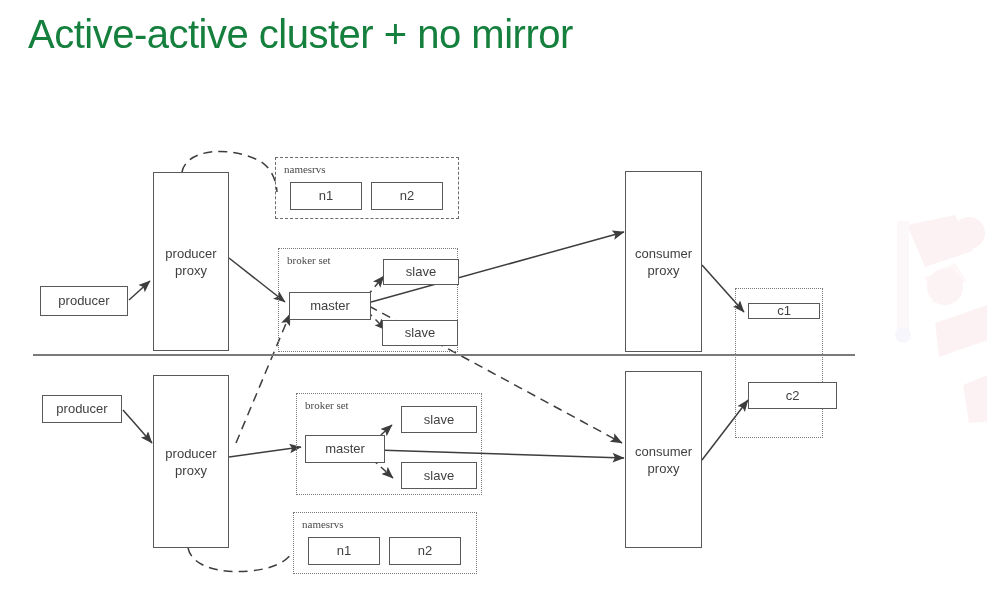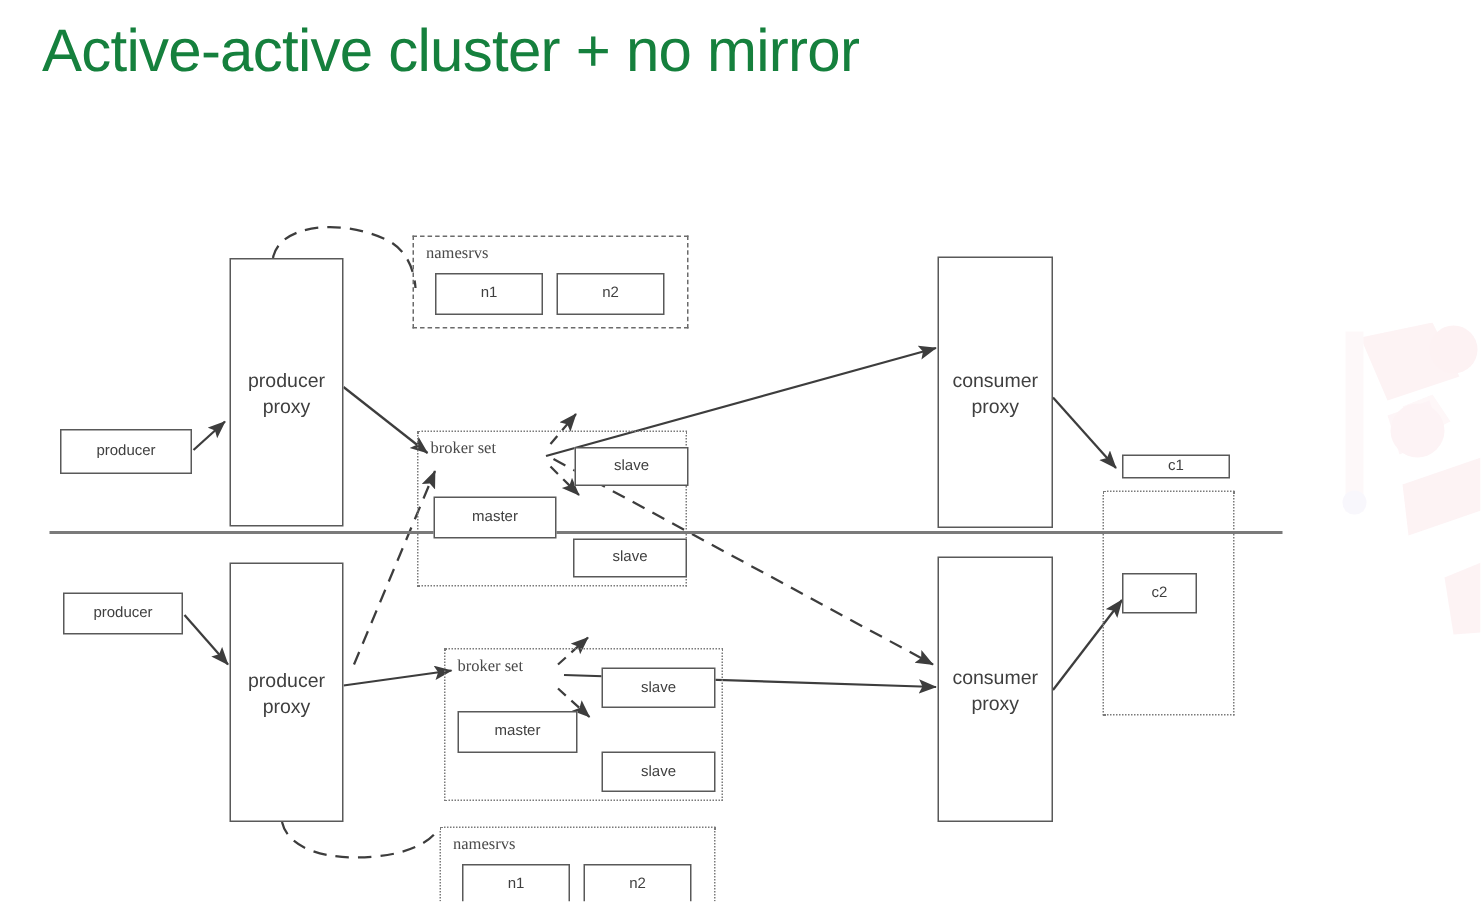--- a/index.html
+++ b/index.html
@@ -50,21 +50,21 @@
     height: 601px;
     pointer-events: none;
   }
   
   .node {
     position: absolute;
     box-sizing: border-box;
     border: 1.6px solid #595959;
     background: #ffffff;
     color: #3f3f3f;
-    font-size: 10px;
+    font-size: 13px;
     line-height: 14px;
     display: flex;
     align-items: center;
     justify-content: center;
     text-align: center;
     font-family: "Liberation Sans", sans-serif;
   }
   .node.tall {
     font-size: 13px;
     line-height: 17px;
@@ -73,21 +73,20 @@
   .group {
     position: absolute;
     box-sizing: border-box;
     background: transparent;
   }
   .group.dashed {
     border: 1.8px dashed #6b6b6b;
   }
   .group.dotted {
     border: 1.8px dotted #7a7a7a;
-    margin-top: 39px;
   }
   .group-label {
     position: absolute;
     left: 8px;
     top: 5px;
     font-size: 11px;
     line-height: 13px;
     color: #4a4a4a;
     white-space: nowrap;
     font-family: Liberation Serif, serif;
@@ -238,17 +237,17 @@
     <div class="node" style="left:95px; top:24px; width:72px; height:28px;">
       <span>n2</span>
     </div>
   </div>
 
   <div class="node tall" style="left:625px; top:371px; width:77px; height:177px; flex-direction:column;">
     <span>consumer</span>
     <span>proxy</span>
   </div>
 
-  <div class="node" style="left:748px; top:382px; width:50px; height:27px;">
+  <div class="node" style="left:748px; top:382px; width:89px; height:27px;">
     <span>c2</span>
   </div>
 
 </div>
 
 </body></html>

